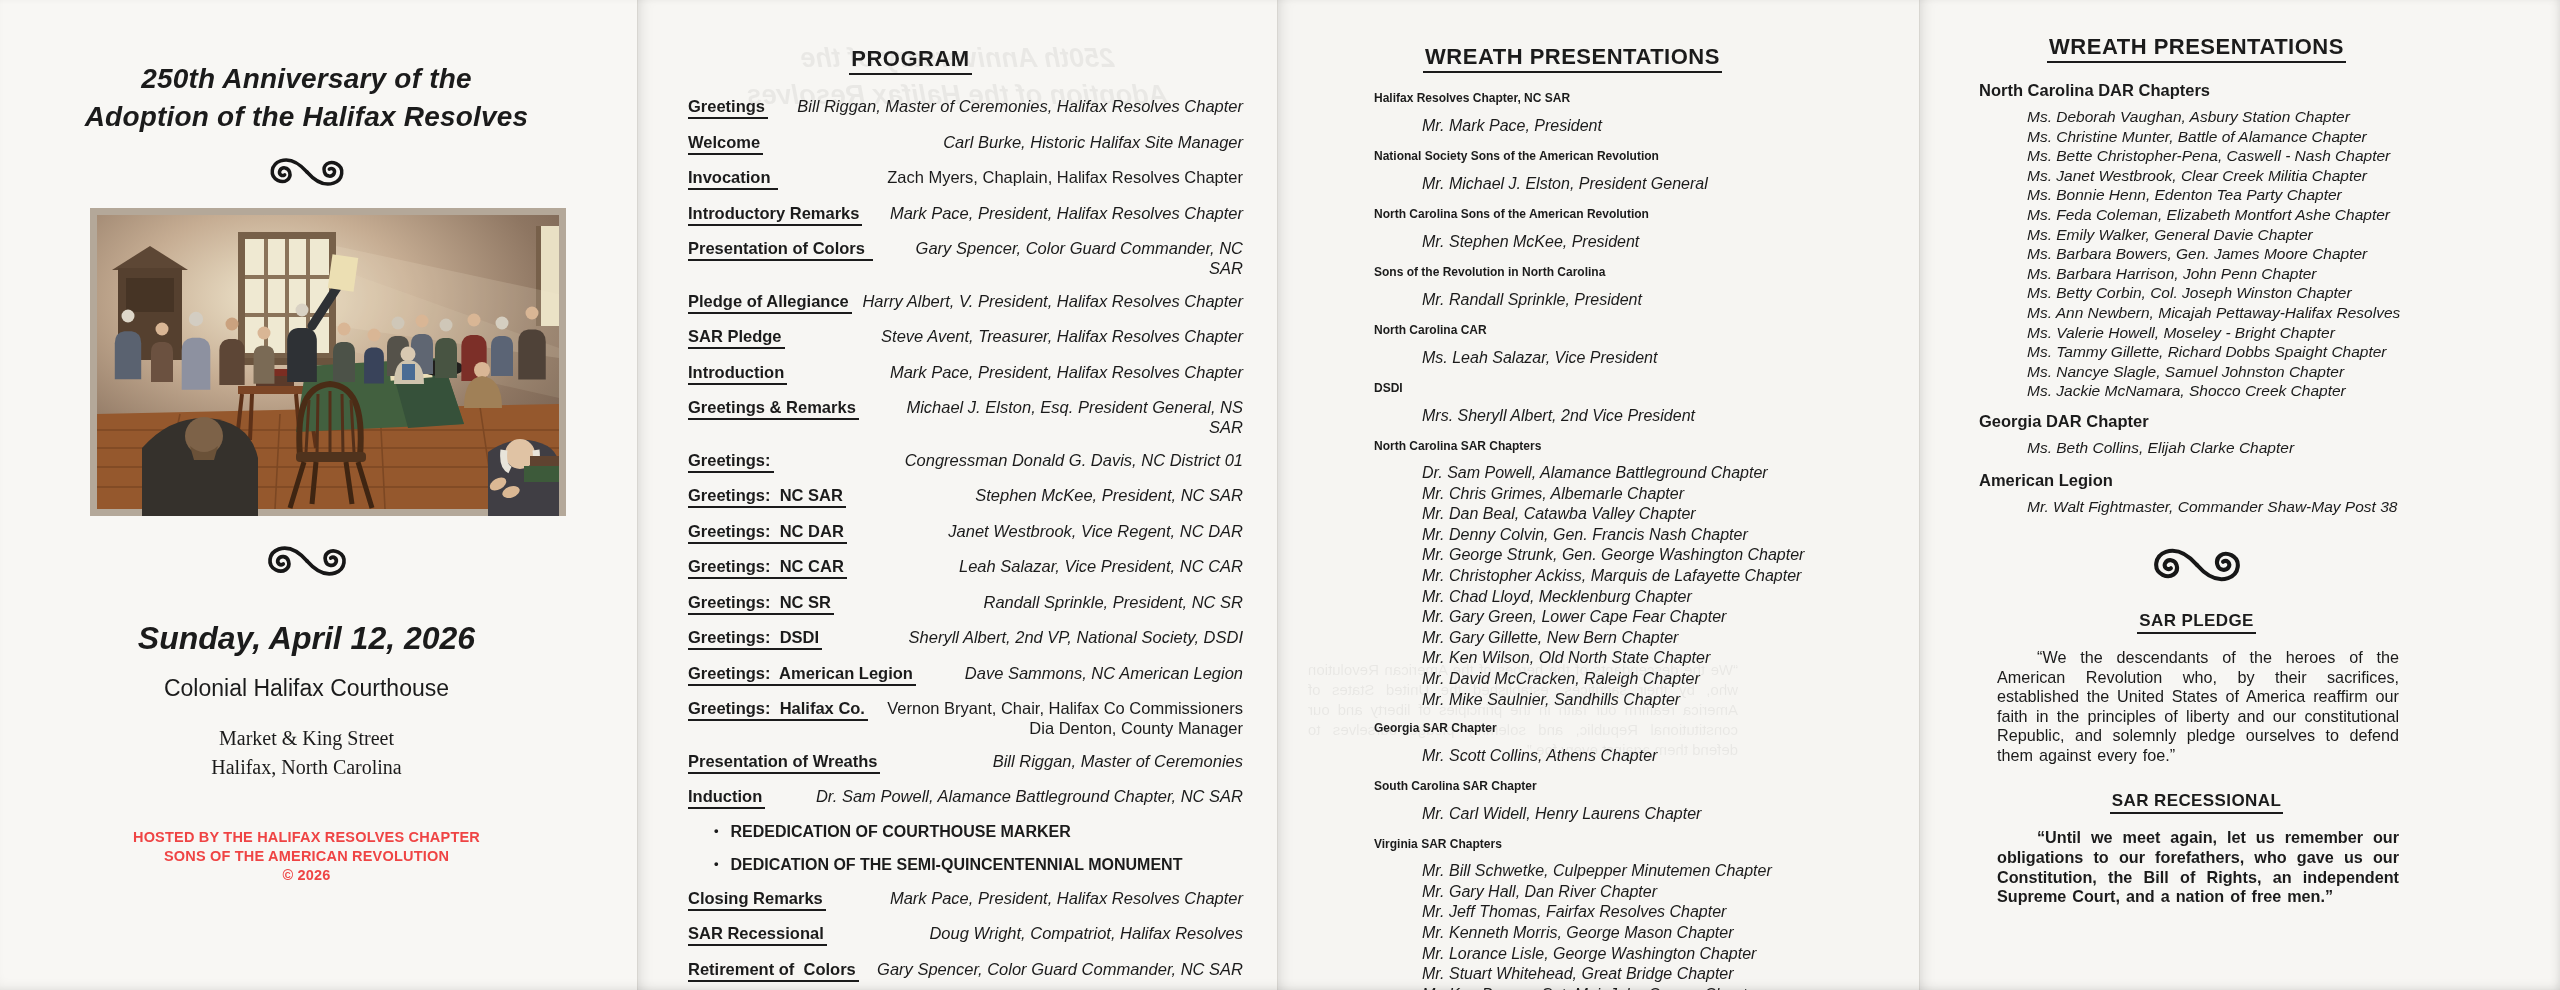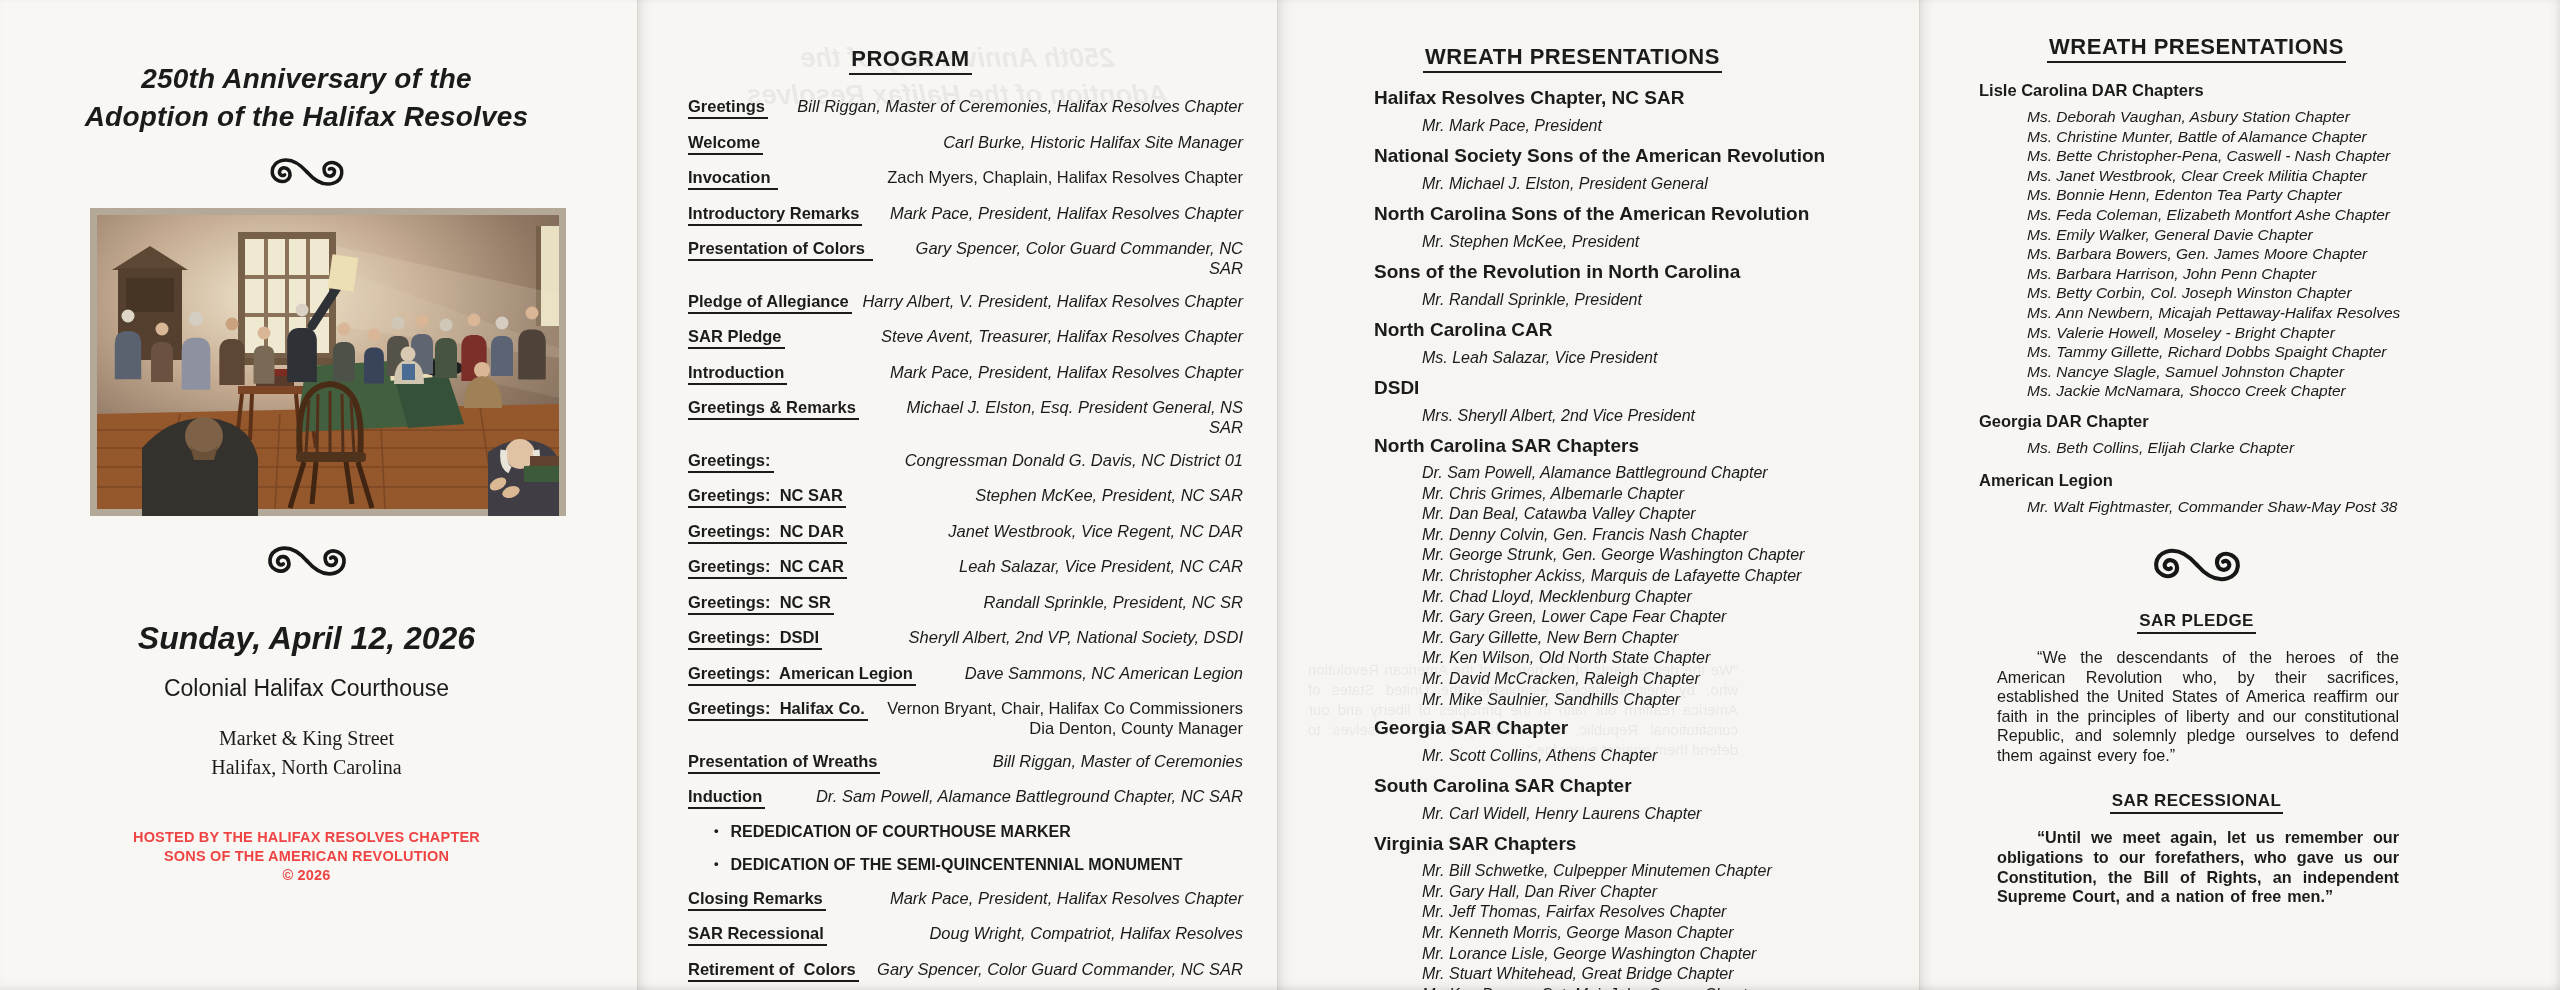--- a/index.html
+++ b/index.html
@@ -40,21 +40,21 @@
   .p2-row{display:flex; justify-content:space-between; align-items:baseline; margin-bottom:13.5px;}
   .p2-label{font-weight:bold; font-size:16.5px; line-height:19px; border-bottom:2px solid #1b1b1b;
     padding:0 3px 1px 0; white-space:pre; flex-shrink:0;}
   .p2-value{font-size:16.5px; font-style:italic; text-align:right; line-height:19.5px; flex:1; padding-left:10px;}
   .p2-value.upright{font-style:normal;}
   .p2-bullet{display:flex; align-items:baseline; margin:2px 0 15px 26px; font-weight:bold; font-size:16px;}
   .bullet-dot{font-size:13px; margin-right:12px; position:relative; top:-2px;}
 
   
   .wgroup{margin-bottom:7px;}
-  .wgroup-header{font-weight:bold; font-size:19px; line-height:22px;}
+  .wgroup-header{font-weight:bold; font-size:12px; line-height:22px;}
   .wline{font-style:italic; font-size:16px; line-height:20.6px; padding-left:48px;}
   .wgroup.single .wline{line-height:25px; margin-bottom:3px;}
   #panel-wreath2 .wgroup-header{font-size:16.5px;}
   #panel-wreath2 .wline{font-size:15.5px; line-height:19.6px;}
   #panel-wreath2 .wgroup.single .wline{line-height:24px; margin-bottom:6px;}
   #panel-wreath2 .wgroup{margin-bottom:9px;}
   .wgroup-header{margin-bottom:6px;}
   .wgroup.single .wgroup-header{margin-bottom:4px;}
 
   .pledge-head{text-align:center; margin:26px 0 14px;}
@@ -442,21 +442,21 @@
         </div>
       </div>
   </div>
 
   <div class="panel" id="panel-wreath2">
     <div class="sec-title">
       <span>WREATH PRESENTATIONS</span>
     </div>
     <div id="wreath2-groups">
         <div class="wgroup">
-          <div class="wgroup-header">Lisle Carolina DAR Chapters</div>
+          <div class="wgroup-header">North Carolina DAR Chapters</div>
           <div class="wline">Ms. Deborah Vaughan, Asbury Station Chapter</div>
           <div class="wline">Ms. Christine Munter, Battle of Alamance Chapter</div>
           <div class="wline">Ms. Bette Christopher-Pena, Caswell - Nash Chapter</div>
           <div class="wline">Ms. Janet Westbrook, Clear Creek Militia Chapter</div>
           <div class="wline">Ms. Bonnie Henn, Edenton Tea Party Chapter</div>
           <div class="wline">Ms. Feda Coleman, Elizabeth Montfort Ashe Chapter</div>
           <div class="wline">Ms. Emily Walker, General Davie Chapter</div>
           <div class="wline">Ms. Barbara Bowers, Gen. James Moore Chapter</div>
           <div class="wline">Ms. Barbara Harrison, John Penn Chapter</div>
           <div class="wline">Ms. Betty Corbin, Col. Joseph Winston Chapter</div>

